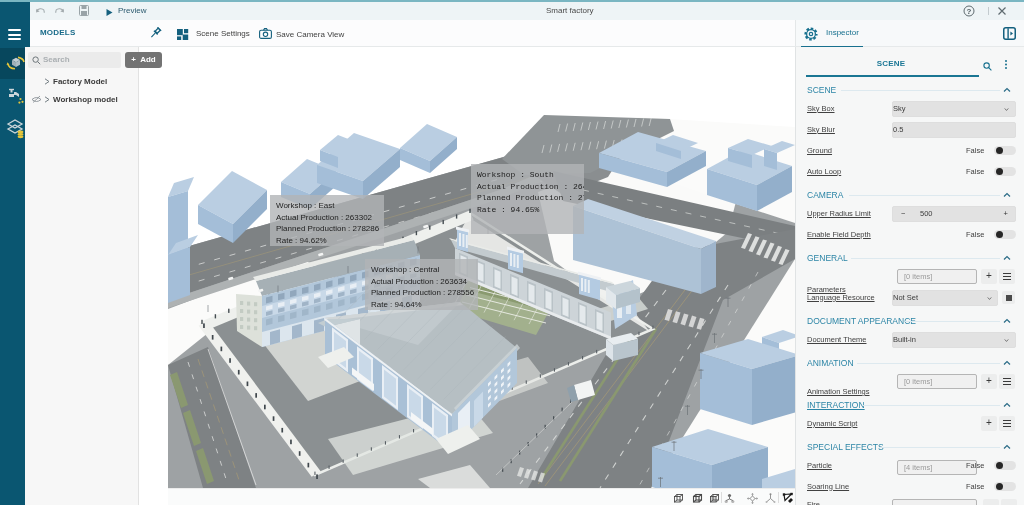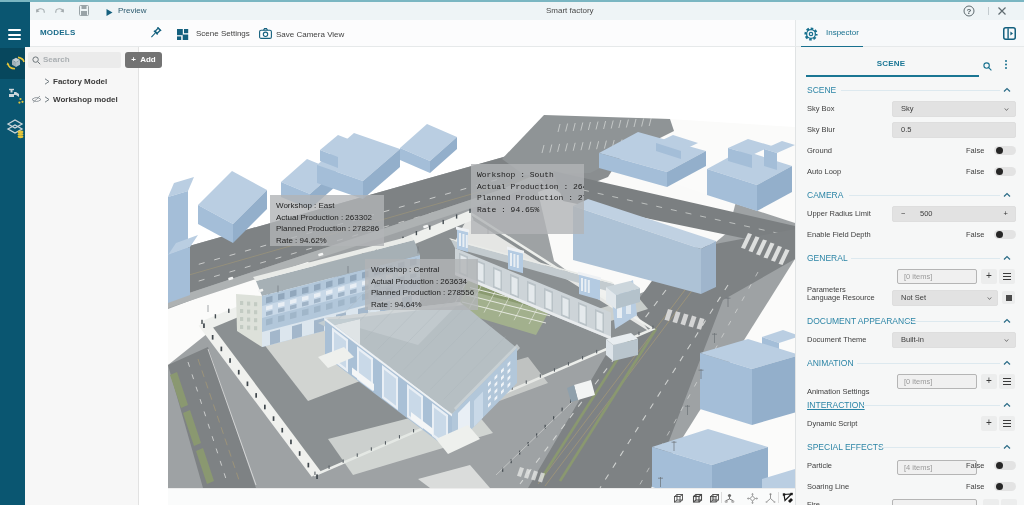--- a/index.html
+++ b/index.html
@@ -4,22 +4,22 @@
 body{width:1024px;height:505px;overflow:hidden;font-family:"Liberation Sans",sans-serif;position:relative;background:#fff;}
 .abs{position:absolute;}
 .topbar{left:0;top:0;width:1024px;height:20px;background:#eef4f6;border-top:2px solid #7ab6c2;}
 .rail{left:0;top:2px;width:30px;height:503px;background:#0a5671;}
 .hdrrow{left:30px;top:20px;width:994px;height:27px;background:#fcfcfd;border-bottom:1px solid #e6e9ea;}
 .hdrright{left:765px;top:0;width:229px;height:26px;background:#f7f9fa;border-left:1px solid #e4e7e8;}
 .lpanel{left:25px;top:47px;width:114px;height:458px;background:#f7f7f7;border-right:1px solid #e2e2e2;font-weight:bold;}
 .viewport{left:168px;top:47px;width:627px;height:458px;background:#fff;}
 .rpanel{left:795px;top:47px;width:229px;height:458px;background:#f6f7f7;border-left:1px solid #e0e3e4;overflow:hidden;}
 .t8{font-size:8px;color:#3f3f3f;}
-.lab{position:absolute;left:11px;font-size:7.5px;color:#414141;line-height:16px;height:16px;}
-.sel{position:absolute;left:96px;width:124px;height:16px;background:#e2e2e2;border:1px solid #dedede;border-radius:2px;font-size:7.5px;color:#3c3c3c;line-height:14px;padding-left:8px;}
+.lab{position:absolute;left:11px;font-size:7.5px;color:#414141;line-height:16px;height:16px;text-decoration:underline;}
+.sel{position:absolute;left:96px;width:124px;height:16px;background:#e2e2e2;border:1px solid #dedede;border-radius:2px;font-size:7.5px;color:#3c3c3c;line-height:14px;}
 .caret{position:absolute;right:6px;top:5px;width:5px;height:5px;}
 .itemsin{position:absolute;left:101px;width:80px;height:15px;background:#f0f0f0;border:1px solid #b5b5b5;border-radius:2px;font-size:7.5px;color:#9a9a9a;line-height:13px;padding-left:6px;}
 .sqbtn{position:absolute;width:16px;height:15px;background:#eceded;border-radius:2px;}
 .hdr{position:absolute;left:11px;font-size:8.5px;color:#2c85a6;line-height:14px;height:14px;white-space:nowrap;}
 .hline{position:absolute;height:1px;background:#dde9ef;top:7px;}
 .false{position:absolute;font-size:7.5px;color:#414141;line-height:16px;}
 .pill{position:absolute;left:198px;width:22px;height:9px;background:#e3e3e3;border-radius:4.5px;}
 .dot{position:absolute;left:2px;top:1px;width:7px;height:7px;border-radius:50%;background:#262626;}
 .tip{position:absolute;background:rgba(177,180,182,0.8);color:#1e1e1e;font-size:8px;line-height:11.6px;padding:5px 0 5px 6px;white-space:nowrap;overflow:hidden;}
 </style></head>

